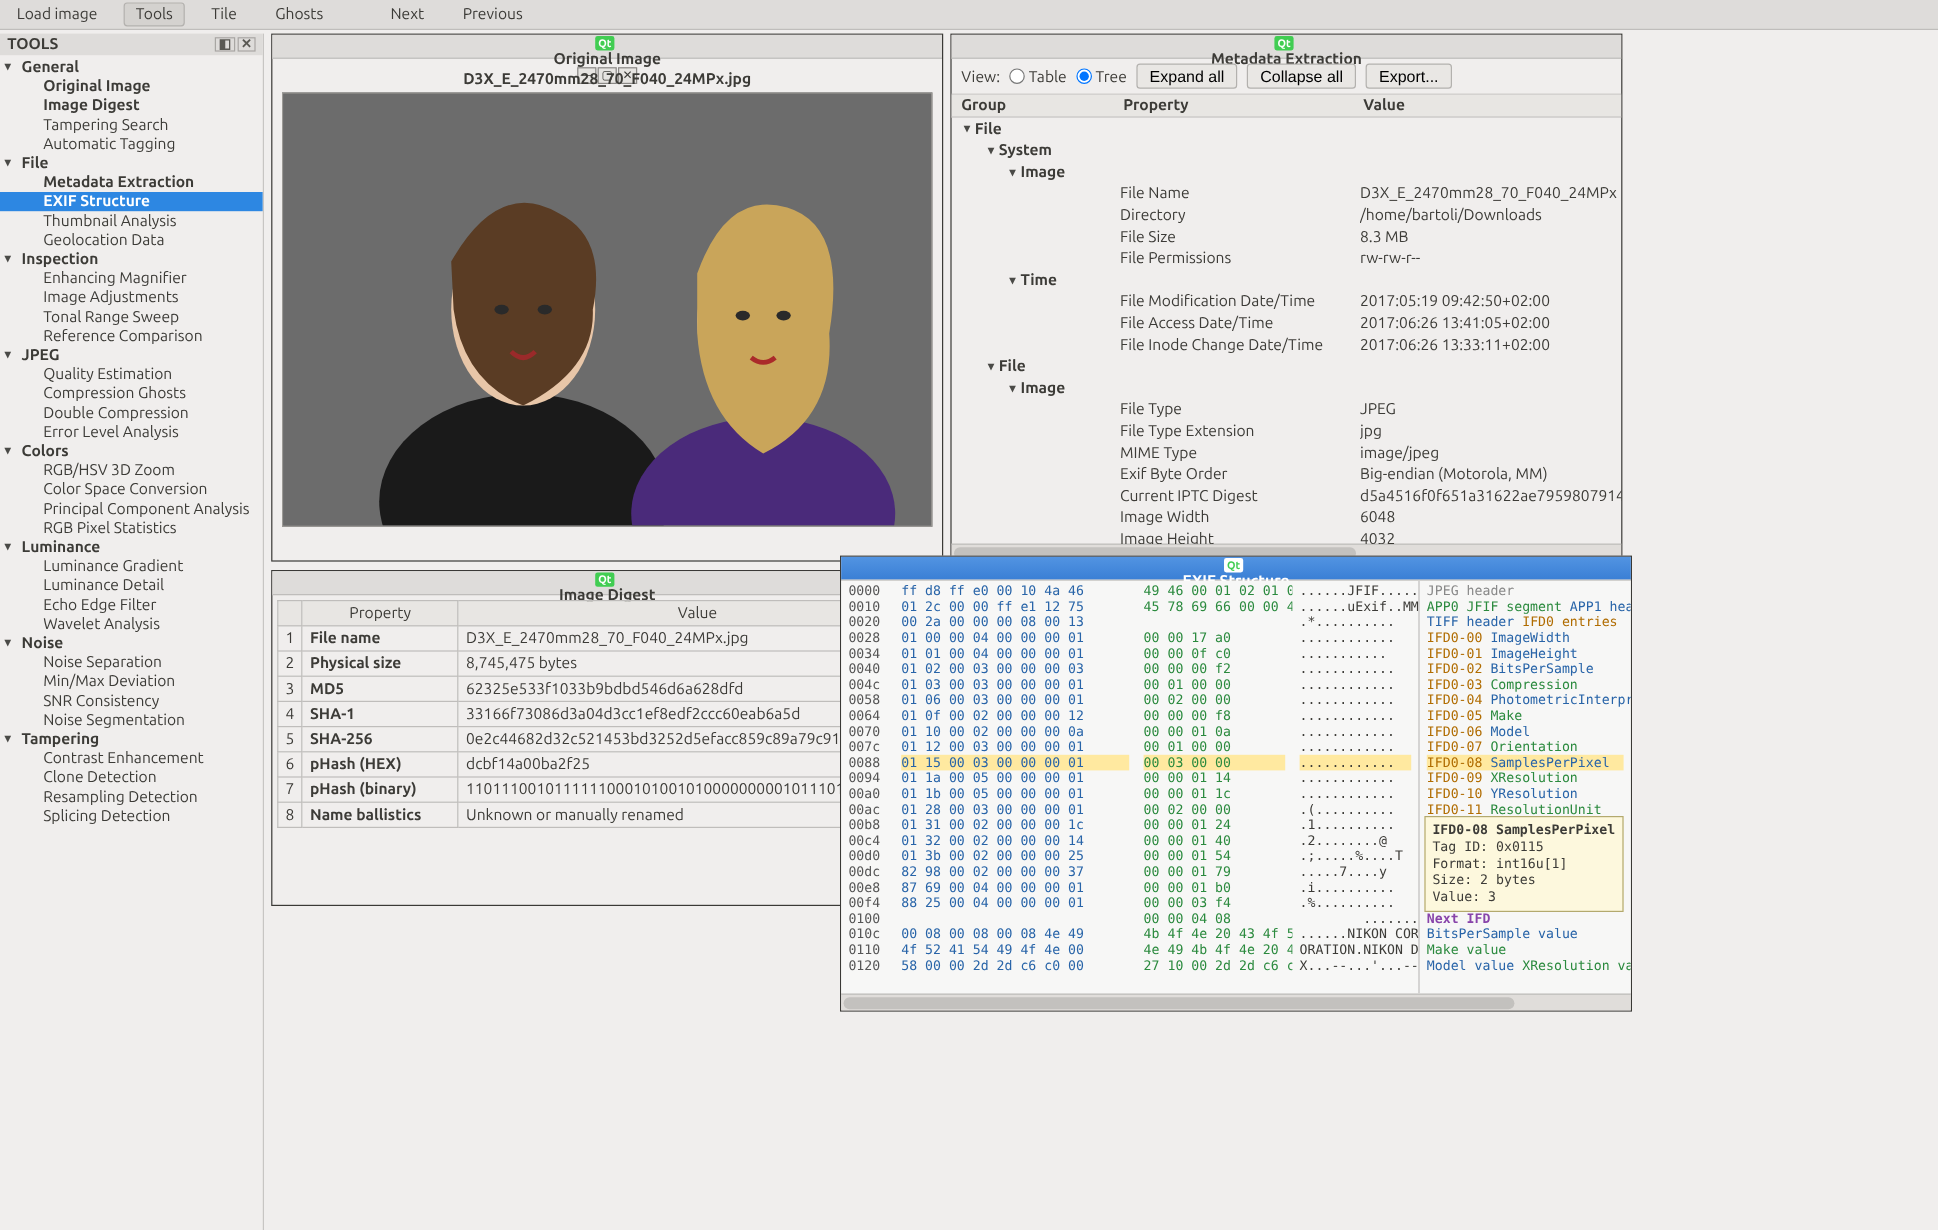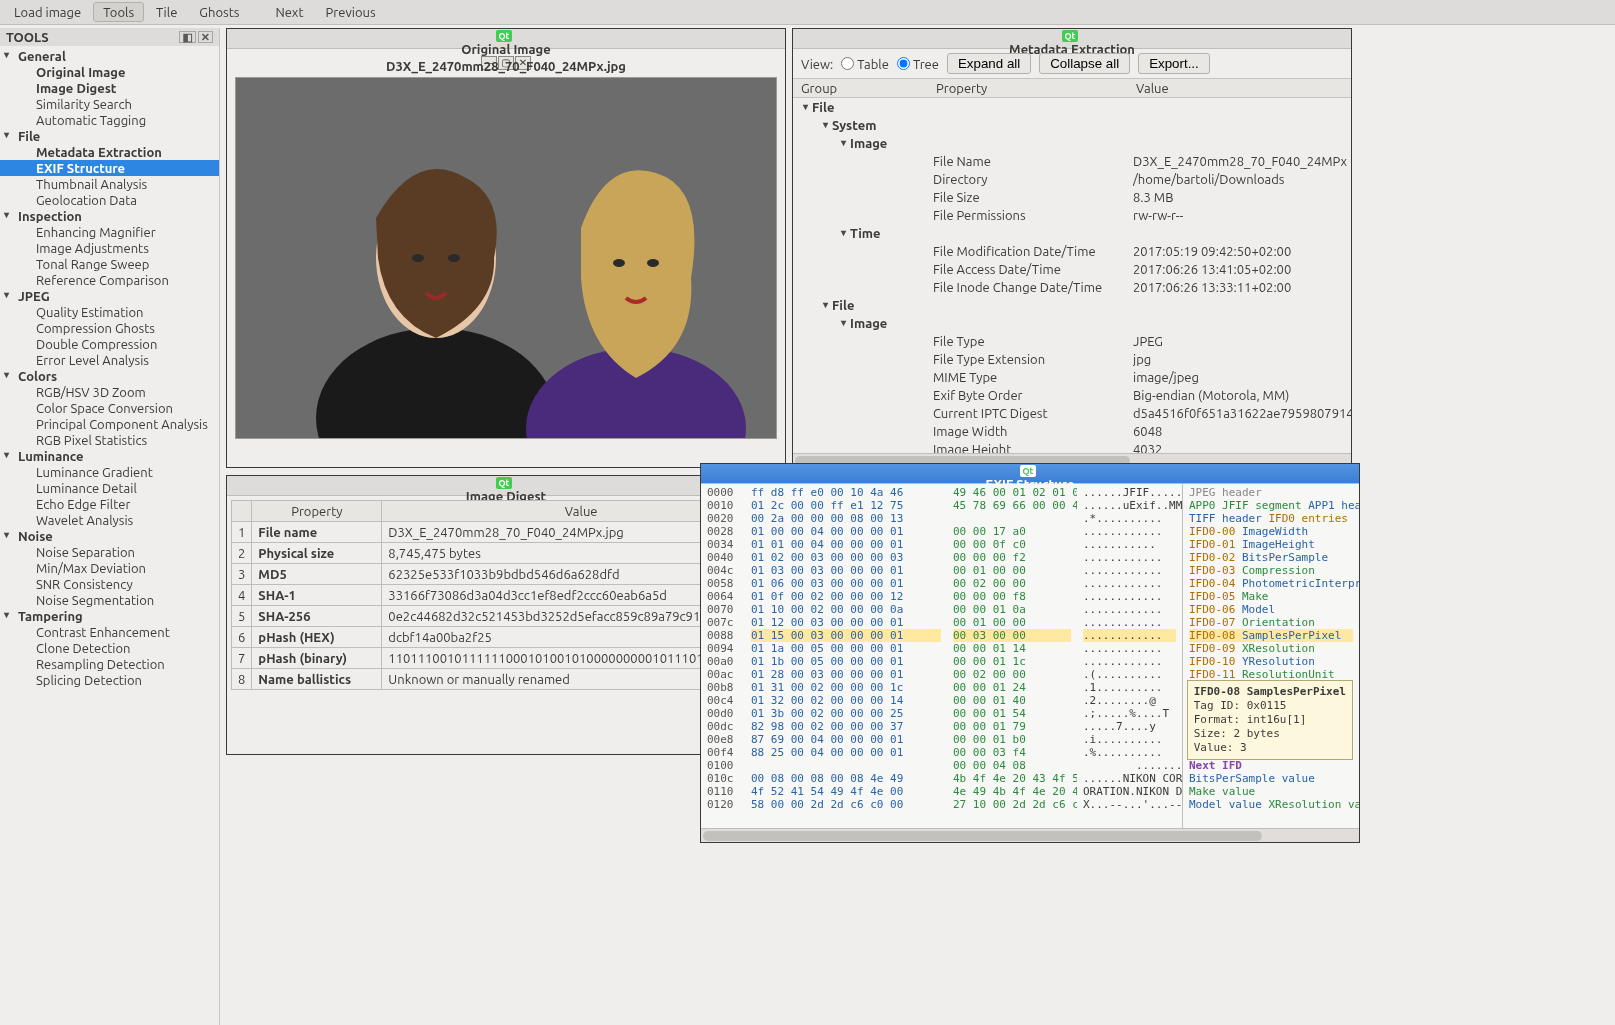--- a/index.html
+++ b/index.html
@@ -1,17 +1,17 @@
 <!DOCTYPE html>
 <html><head>
 <meta charset="utf-8">
 <style>
 * { box-sizing: border-box; margin: 0; padding: 0; }
 body { font-family: "Ubuntu", "Segoe UI", Arial, sans-serif; font-size: 13px; background: #f0eeed; color: #3c3b37; width: 1615px; height: 1025px; overflow: hidden; position: relative; }
-.menubar { background: #dedcda; border-bottom: 1px solid #bfbdbb; padding: 2px 4px; display: flex; gap: 2px; align-items: center; }
+.menubar { background: #dedcda; border-bottom: 1px solid #bfbdbb; padding: 2px 4px; display: flex; gap: 12px; align-items: center; }
 .menubar .mi { padding: 3px 10px; cursor: pointer; }
 .menubar .mi.sel { background: #d4d2cf; border: 1px solid #b3b1ae; border-radius: 3px; padding: 2px 9px; }
 
 .tools-panel { position: absolute; left: 0; top: 28px; width: 220px; bottom: 0; background: #f0eeed; border-right: 1px solid #c7c5c3; }
 .tools-header { background: #dedcda; font-weight: bold; padding: 2px 6px; font-size: 13px; display: flex; justify-content: space-between; align-items: center; }
 .tools-header .icons { font-size: 11px; color: #5a5954; display: flex; gap: 2px; }
 .tools-header .ic { border: 1px solid #a8a6a3; padding: 0 2px; cursor: pointer; line-height: 10px; }
 .tree { padding: 2px 0; overflow-y: auto; }
 .tree .cat { font-weight: bold; padding: 1px 4px 1px 18px; position: relative; cursor: pointer; }
 .tree .cat::before { content: "▾"; position: absolute; left: 4px; font-size: 10px; color: #4a4a47; }
@@ -48,21 +48,21 @@
 table.dg th { background: #e8e6e3; text-align: center; font-weight: normal; }
 table.dg td.n { text-align: center; width: 18px; }
 table.dg td.k { font-weight: bold; width: 130px; }
 
 
 #meta { left: 792px; top: 28px; width: 560px; height: 440px; }
 .meta-toolbar { display: flex; align-items: center; gap: 8px; padding: 4px 8px; border-bottom: 1px solid #c7c5c3; }
 .meta-toolbar .lbl { }
 .meta-toolbar label { display: flex; align-items: center; gap: 3px; }
 .meta-toolbar button { padding: 2px 10px; background: #e9e7e4; border: 1px solid #b3b1ae; border-radius: 3px; cursor: pointer; }
-.meta-head { display: flex; padding: 2px 8px; font-weight: normal; border-bottom: 1px solid #c7c5c3; background: #e8e6e3; }
+.meta-head { display: flex; padding: 2px 8px; font-weight: bold; border-bottom: 1px solid #c7c5c3; background: #e8e6e3; }
 .meta-head div:nth-child(1){ width: 135px;}
 .meta-head div:nth-child(2){ width: 200px;}
 .meta-head div:nth-child(3){ flex: 1;}
 .meta-body { flex: 1; overflow: auto; font-size: 13px; }
 .mrow { display: flex; padding: 0 0 0 0; line-height: 18px; }
 .mrow.g0 { padding-left: 10px; font-weight: bold; }
 .mrow.g0::before, .mrow.g1::before, .mrow.g2::before { content: "▾"; font-size: 10px; margin-right: 4px; color: #4a4a47; }
 .mrow.g1 { padding-left: 30px; font-weight: bold; }
 .mrow.g2 { padding-left: 48px; font-weight: bold; }
 .mrow.kv { padding-left: 0; }
@@ -109,21 +109,21 @@
     <span>TOOLS</span>
     <span class="icons">
       <span class="ic">◧</span>
       <span class="ic">✕</span>
     </span>
   </div>
   <div class="tree" id="tools-tree">
       <div class="cat">General</div>
       <div class="item bold">Original Image</div>
       <div class="item bold">Image Digest</div>
-      <div class="item">Similarity Search</div>
+      <div class="item">Tampering Search</div>
       <div class="item">Automatic Tagging</div>
       <div class="cat">File</div>
       <div class="item bold">Metadata Extraction</div>
       <div class="item bold sel">EXIF Structure</div>
       <div class="item">Thumbnail Analysis</div>
       <div class="item">Geolocation Data</div>
       <div class="cat">Inspection</div>
       <div class="item">Enhancing Magnifier</div>
       <div class="item">Image Adjustments</div>
       <div class="item">Tonal Range Sweep</div>

